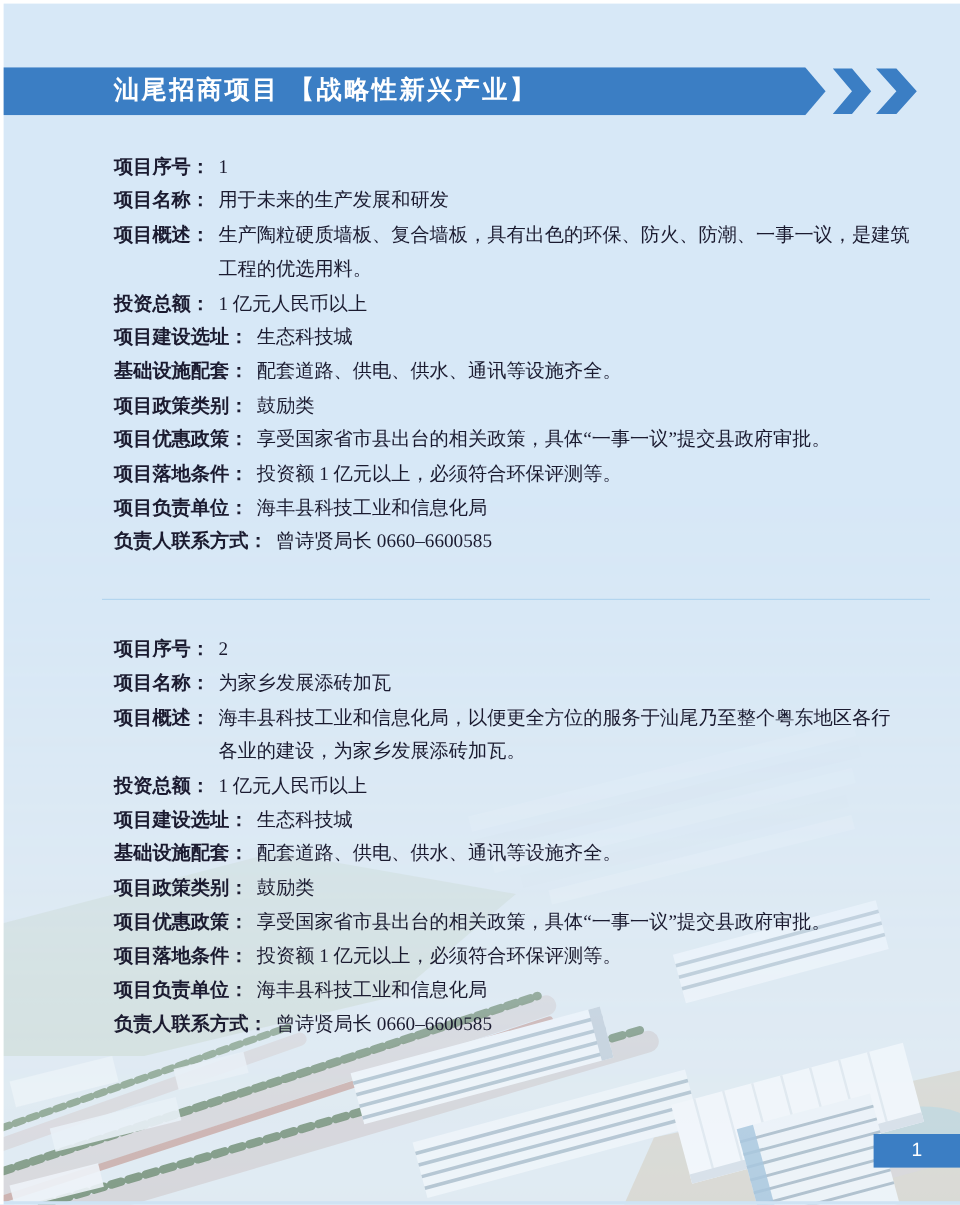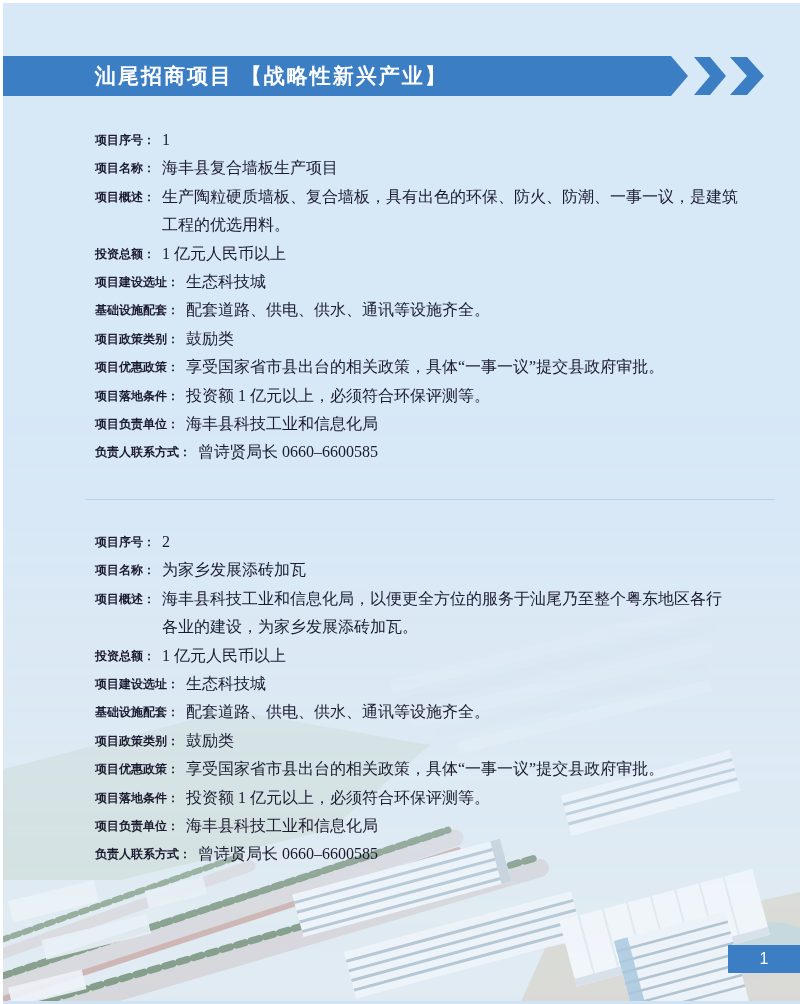--- a/index.html
+++ b/index.html
@@ -18,21 +18,21 @@
   .header{position:absolute;left:0;top:56px;width:800px;height:40px;z-index:4;}
   .header-svg{position:absolute;left:0;top:0;width:800px;height:40px;display:block;}
   .header-title{position:absolute;left:95px;top:0;height:40px;line-height:40px;margin:0;
     color:#ffffff;font-size:21px;font-weight:700;letter-spacing:2px;white-space:nowrap;}
 
   .project{position:absolute;left:95px;width:700px;z-index:3;}
   #project-0{top:126px;}
   #project-1{top:528px;}
   .field-row{display:flex;align-items:flex-start;}
   .field-label{flex:0 0 auto;font-family:"Liberation Sans","DejaVu Sans",sans-serif;
-    font-weight:700;font-size:12px;line-height:28.4px;color:var(--text);
+    font-weight:700;font-size:16px;line-height:28.4px;color:var(--text);
     white-space:nowrap;margin-right:7px;}
   .field-value{font-family:"Liberation Serif","DejaVu Serif",serif;font-size:16px;
     line-height:28.4px;color:var(--text);white-space:pre-wrap;}
 
   .divider{position:absolute;left:85px;top:499px;width:690px;height:0;margin:0;border:none;
     border-top:1.5px solid var(--divider);z-index:3;}
 
   .page-number{position:absolute;left:728px;top:945px;width:72px;height:28px;
     background:var(--accent);color:#ffffff;font-size:16px;font-weight:400;
     display:flex;align-items:center;justify-content:center;z-index:5;
@@ -135,21 +135,21 @@
 
   <main>
     <section class="project" id="project-0">
   <div class="field-row">
     <span class="field-label">项目序号：</span>
     <span class="field-value">1</span>
   </div>
 
   <div class="field-row">
     <span class="field-label">项目名称：</span>
-    <span class="field-value">海丰县复合墙板生产项目</span>
+    <span class="field-value">用于未来的生产发展和研发</span>
   </div>
 
   <div class="field-row">
     <span class="field-label">项目概述：</span>
     <span class="field-value">生产陶粒硬质墙板、复合墙板，具有出色的环保、防火、防潮、一事一议，是建筑
 工程的优选用料。</span>
   </div>
 
   <div class="field-row">
     <span class="field-label">投资总额：</span>

